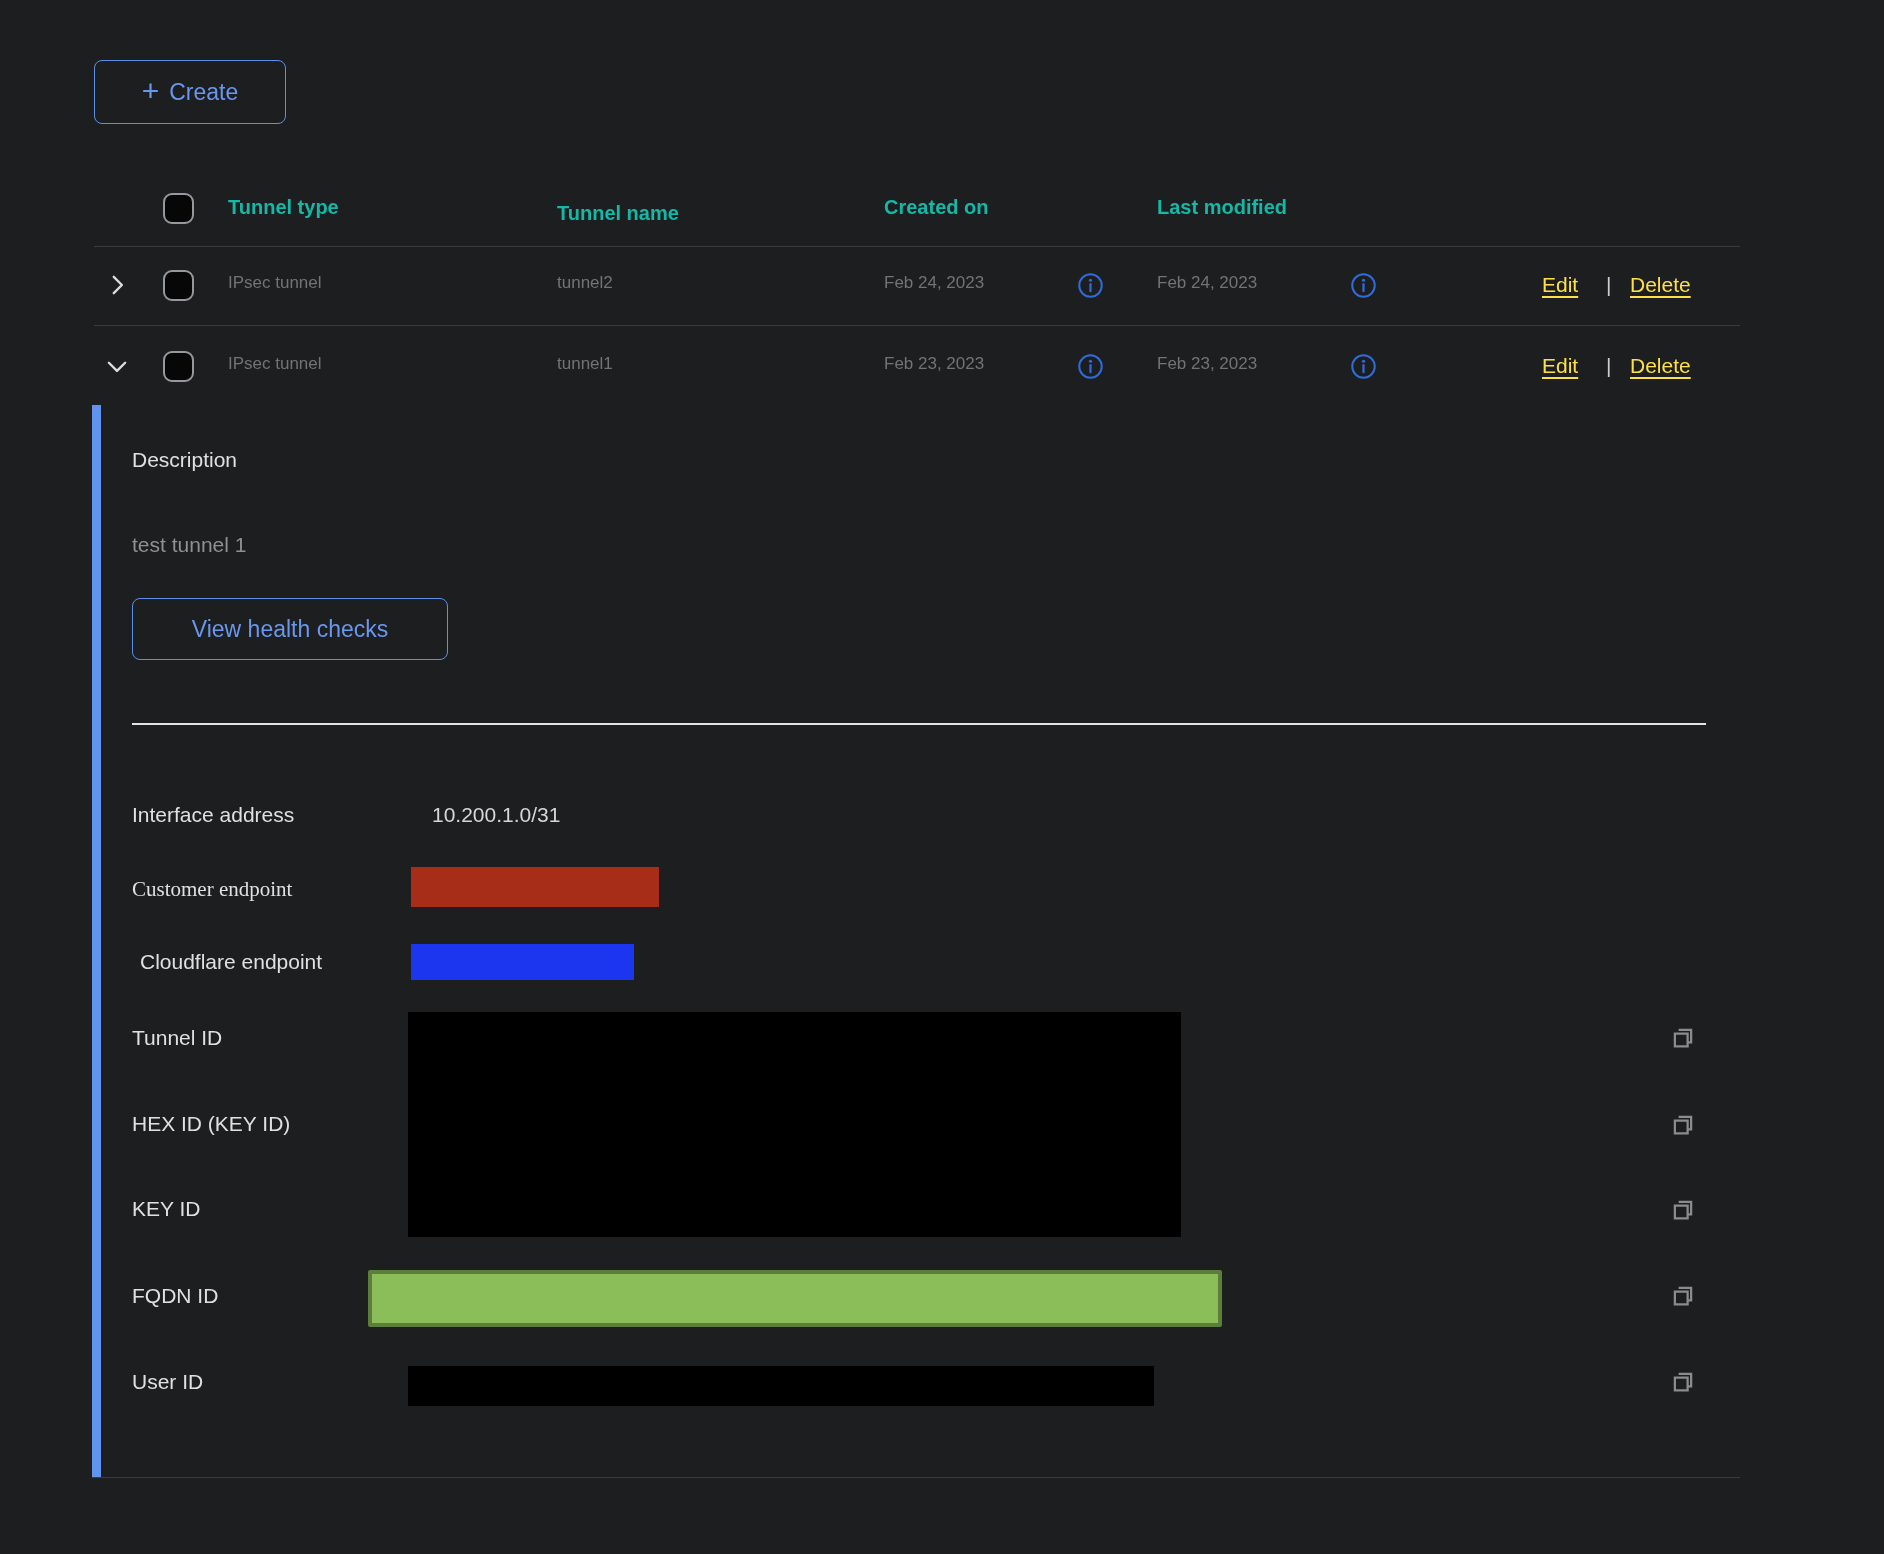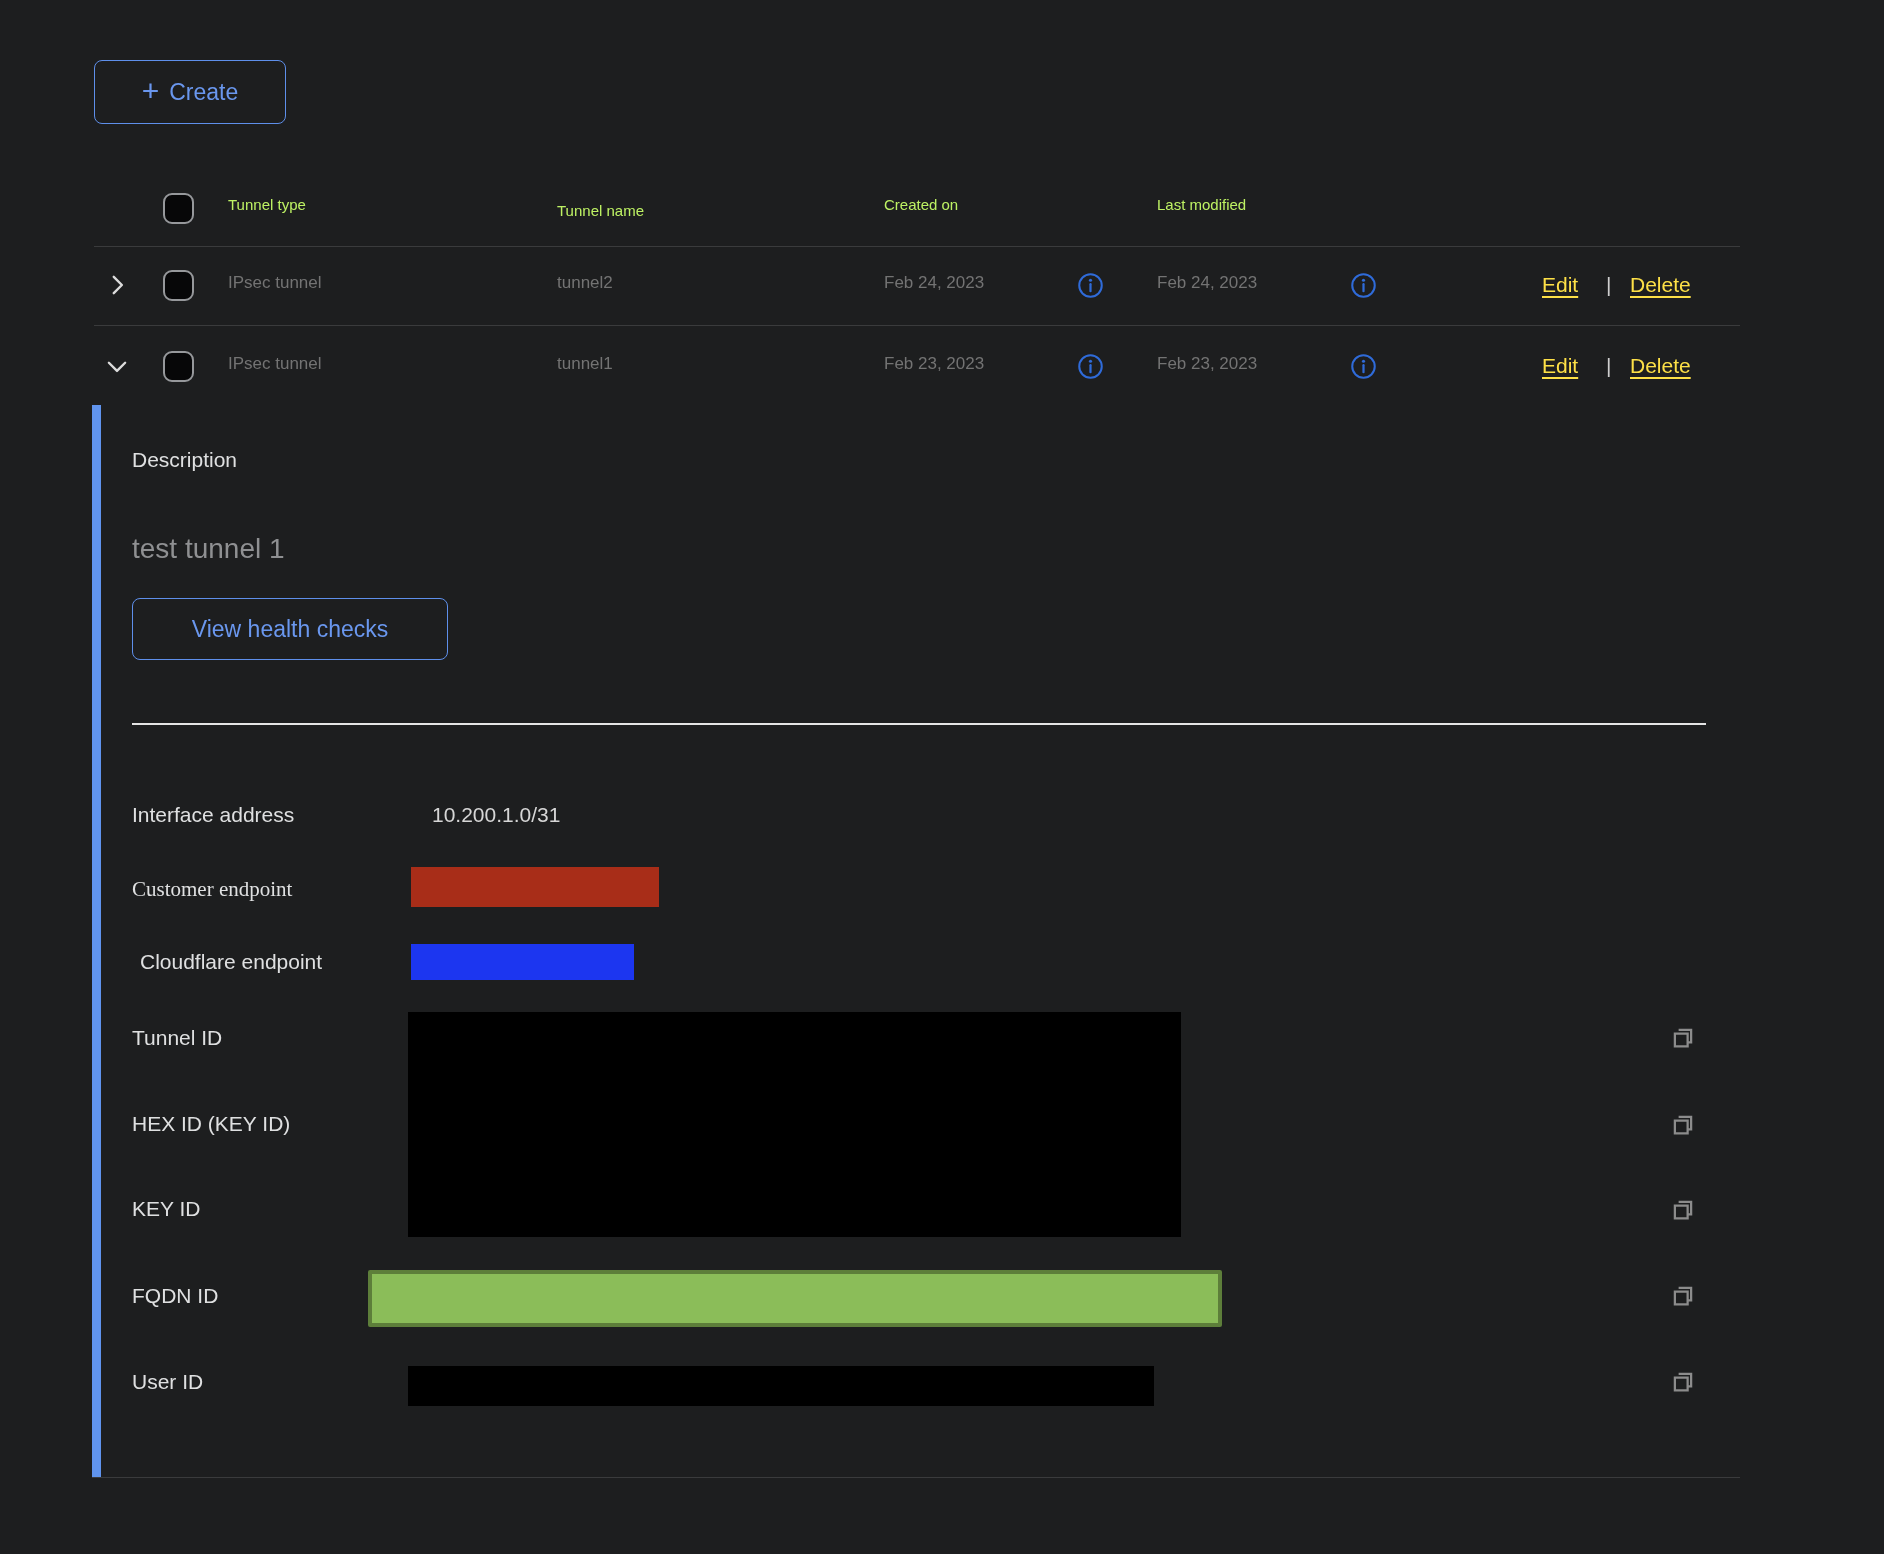--- a/index.html
+++ b/index.html
@@ -15,33 +15,33 @@
     display:flex; align-items:center; justify-content:center; gap:10px;
     background:transparent; border:1.5px solid #5e8fea; border-radius:8px;
     color:#6a97ee; font-size:23px; cursor:pointer;
     font-family:"Liberation Sans", sans-serif;
   }
   .plus { font-size:30px; font-weight:300; line-height:1; margin-top:-3px; }
 
   
   .divider { background:#3a3b3c; height:1px; }
   .divider-bright { background:#e4e4e4; height:2px; }
-  .hdr { font-size:15px; font-weight:400; color:#bef264; }
+  .hdr { font-size:20px; font-weight:700; color:#14b8a6; }
   .cell { font-size:17px; color:#737373; }
   .checkbox {
     width:31px; height:31px; border:2px solid #96989b; border-radius:9px;
     background:#070708; cursor:pointer;
   }
   .link { font-size:21px; color:#fde047; text-decoration:underline; text-underline-offset:4px; cursor:pointer; }
   .sep { font-size:21px; color:#cfcfcf; }
 
   
   .accent-bar { width:9px; background:#6094ee; }
   .lbl { font-size:21px; color:#dfe0e1; }
-  .dim { font-size:28px; color:#8f9092; }
+  .dim { font-size:21px; color:#8f9092; }
   .val { font-size:21px; color:#d6d6d6; }
 
   .redact-red   { background:#a82d18; }
   .redact-blue  { background:#1c36f0; }
   .redact-black { background:#000000; }
   .redact-green { background:#8bbd59; border:4px solid #5d7e3a; border-radius:2px; }
 
   .icon-btn { cursor:pointer; background:none; border:none; }
   svg { display:block; }
 </style>

